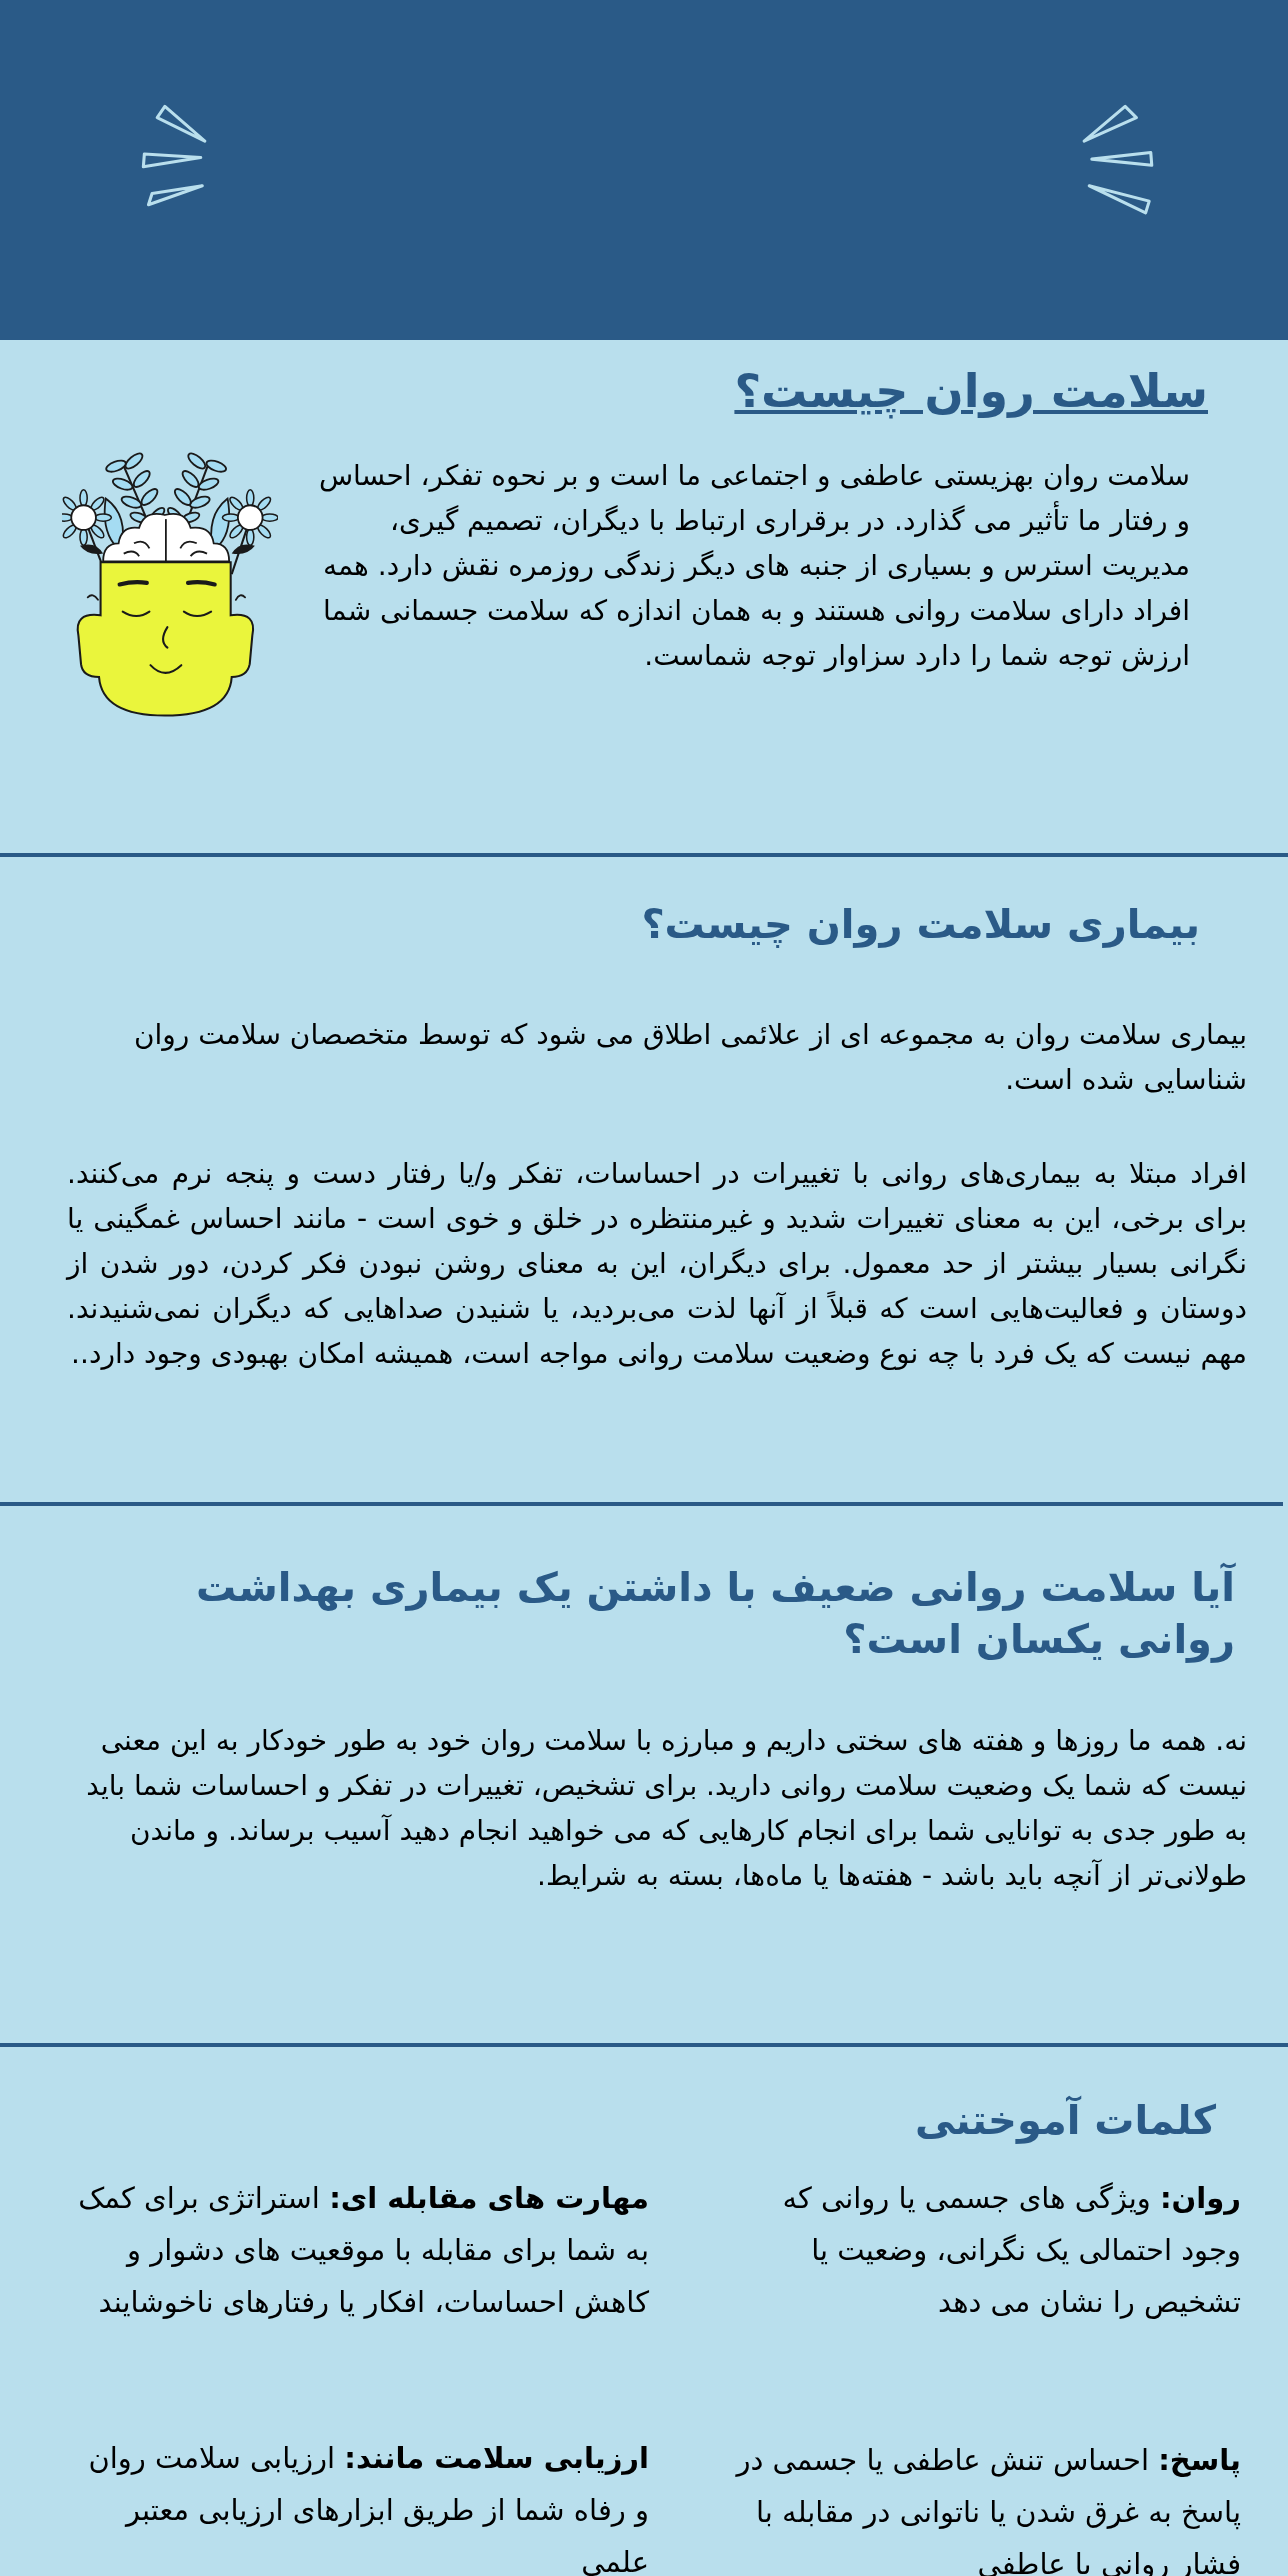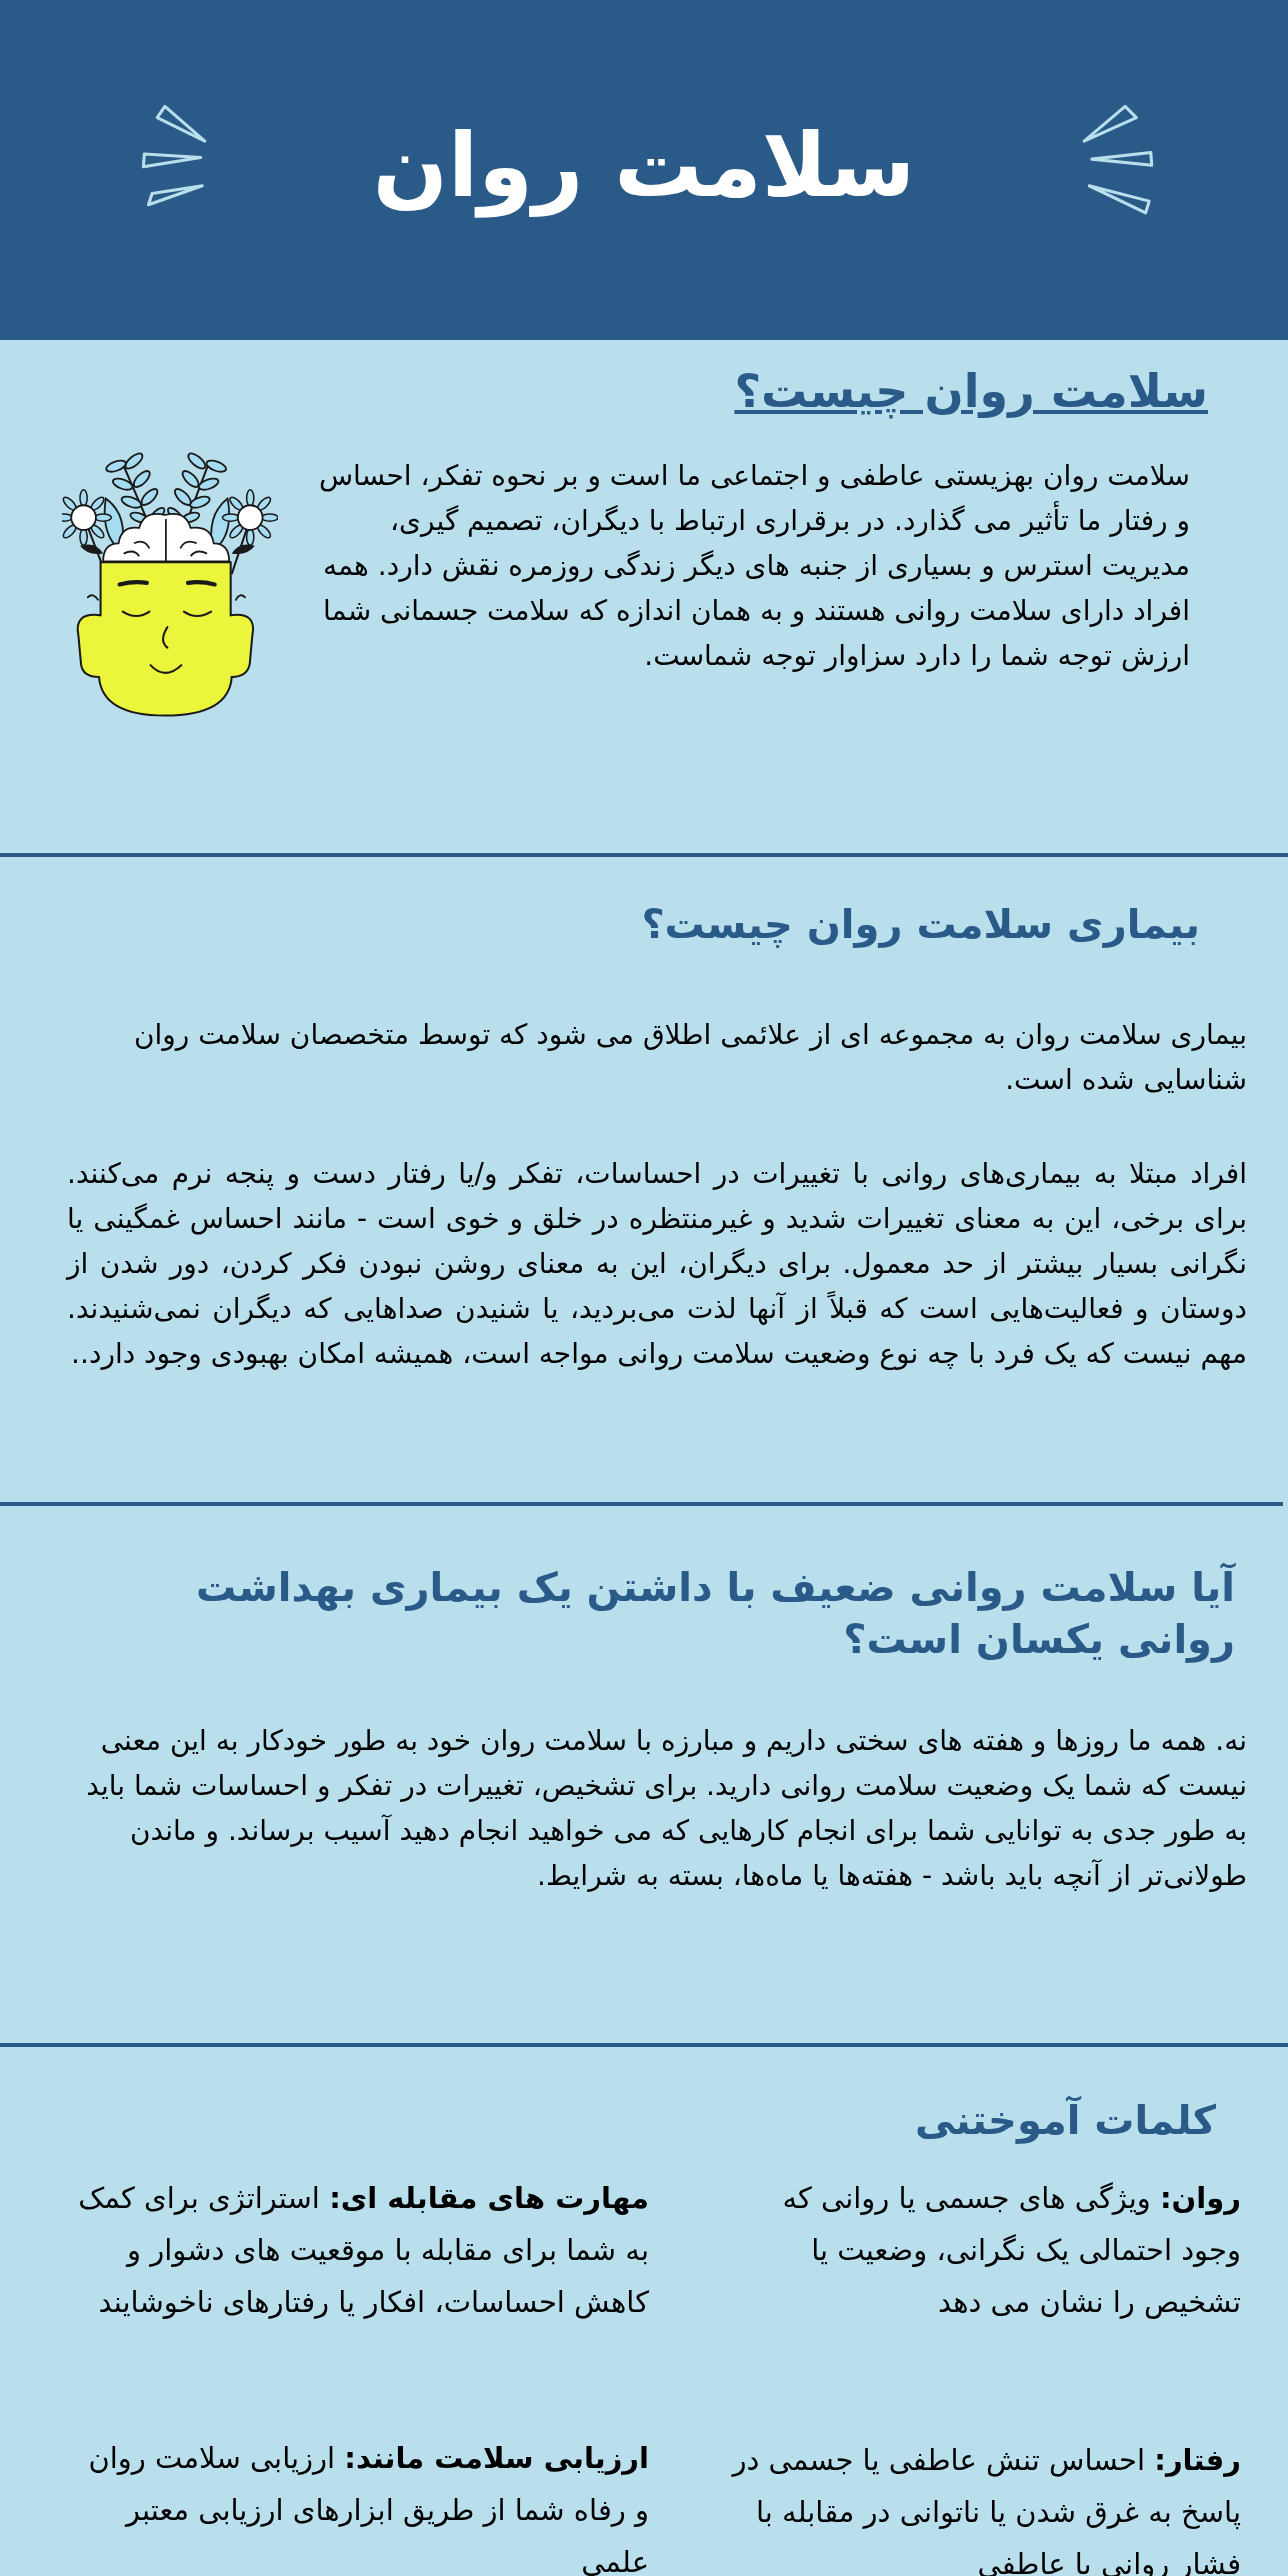--- a/index.html
+++ b/index.html
@@ -73,21 +73,20 @@
       <polygon points="38,217 143,180 45,195"></polygon>
     </g>
   </svg>
   <svg class="decor" style="left:1079px;top:93px;" width="82" height="124" viewBox="0 0 160 240">
     <g fill="none" stroke="#B9DFED" stroke-width="6" stroke-linejoin="round">
       <polygon points="90,25 112,47 10,93"></polygon>
       <polygon points="140,115 142,140 25,128"></polygon>
       <polygon points="20,180 137,210 130,233"></polygon>
     </g>
   </svg>
-  <div id="header-title" class="abs">سلامت روان</div>
 </div>
 
 <div id="s1-title" class="section-title">سلامت روان چیست؟</div>
 
 <svg id="head-illustration" class="abs" viewBox="0 0 420 540">
 
   <g stroke="#1a1a1a" stroke-width="4" fill="none">
     <path d="M118 30 L170 150"></path>
     <path d="M285 30 L240 150"></path>
     <path d="M45 140 L85 245"></path>
@@ -186,18 +185,18 @@
 
 <div id="s3-title" class="section-title">آیا سلامت روانی ضعیف با داشتن یک بیماری بهداشت روانی یکسان است؟</div>
 <div id="s3-body" class="body-text">نه. همه ما روزها و هفته های سختی داریم و مبارزه با سلامت روان خود به طور خودکار به این معنی نیست که شما یک وضعیت سلامت روانی دارید. برای تشخیص، تغییرات در تفکر و احساسات شما باید به طور جدی به توانایی شما برای انجام کارهایی که می خواهید انجام دهید آسیب برساند. و ماندن طولانی‌تر از آنچه باید باشد - هفته‌ها یا ماه‌ها، بسته به شرایط.</div>
 
 <div class="divider" style="left:0;top:2043px;width:1288px;"></div>
 
 <div id="s4-title" class="section-title">کلمات آموختنی</div>
 
 <div id="v-symptoms" class="vocab"><b>روان:</b><span> ویژگی های جسمی یا روانی که وجود احتمالی یک نگرانی، وضعیت یا تشخیص را نشان می دهد</span></div>
 
-<div id="v-stress" class="vocab"><b>رفتار:</b><span> احساس تنش عاطفی یا جسمی در پاسخ به غرق شدن یا ناتوانی در مقابله با فشار روانی یا عاطفی</span></div>
+<div id="v-stress" class="vocab"><b>پاسخ:</b><span> احساس تنش عاطفی یا جسمی در پاسخ به غرق شدن یا ناتوانی در مقابله با فشار روانی یا عاطفی</span></div>
 
 <div id="v-coping" class="vocab"><b>مهارت های مقابله ای:</b><span> استراتژی برای کمک به شما برای مقابله با موقعیت های دشوار و کاهش احساسات، افکار یا رفتارهای ناخوشایند</span></div>
 
 <div id="v-assess" class="vocab"><b>ارزیابی سلامت مانند:</b><span> ارزیابی سلامت روان و رفاه شما از طریق ابزارهای ارزیابی معتبر علمی</span></div>
 
 
 </body></html>

